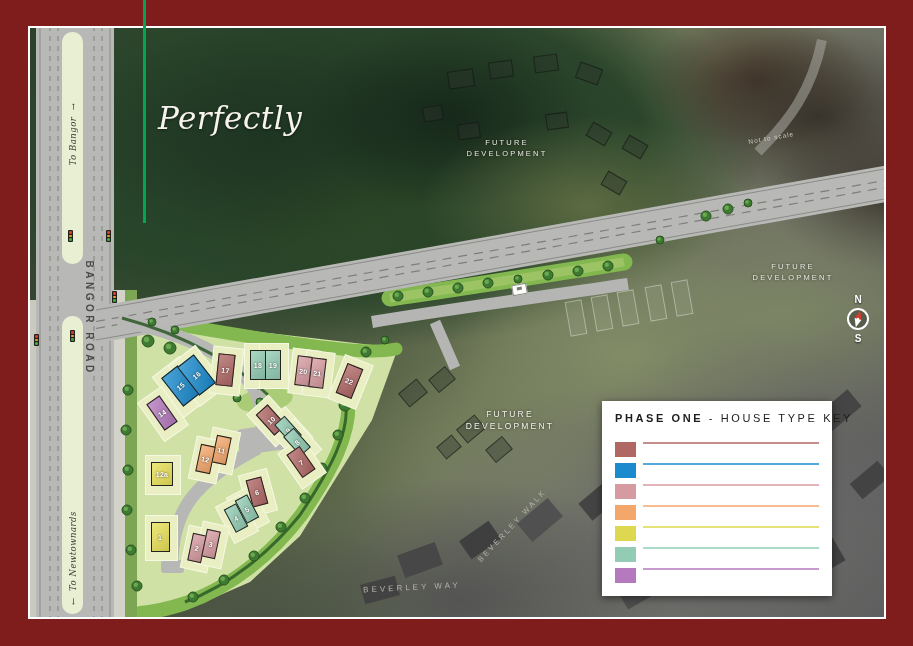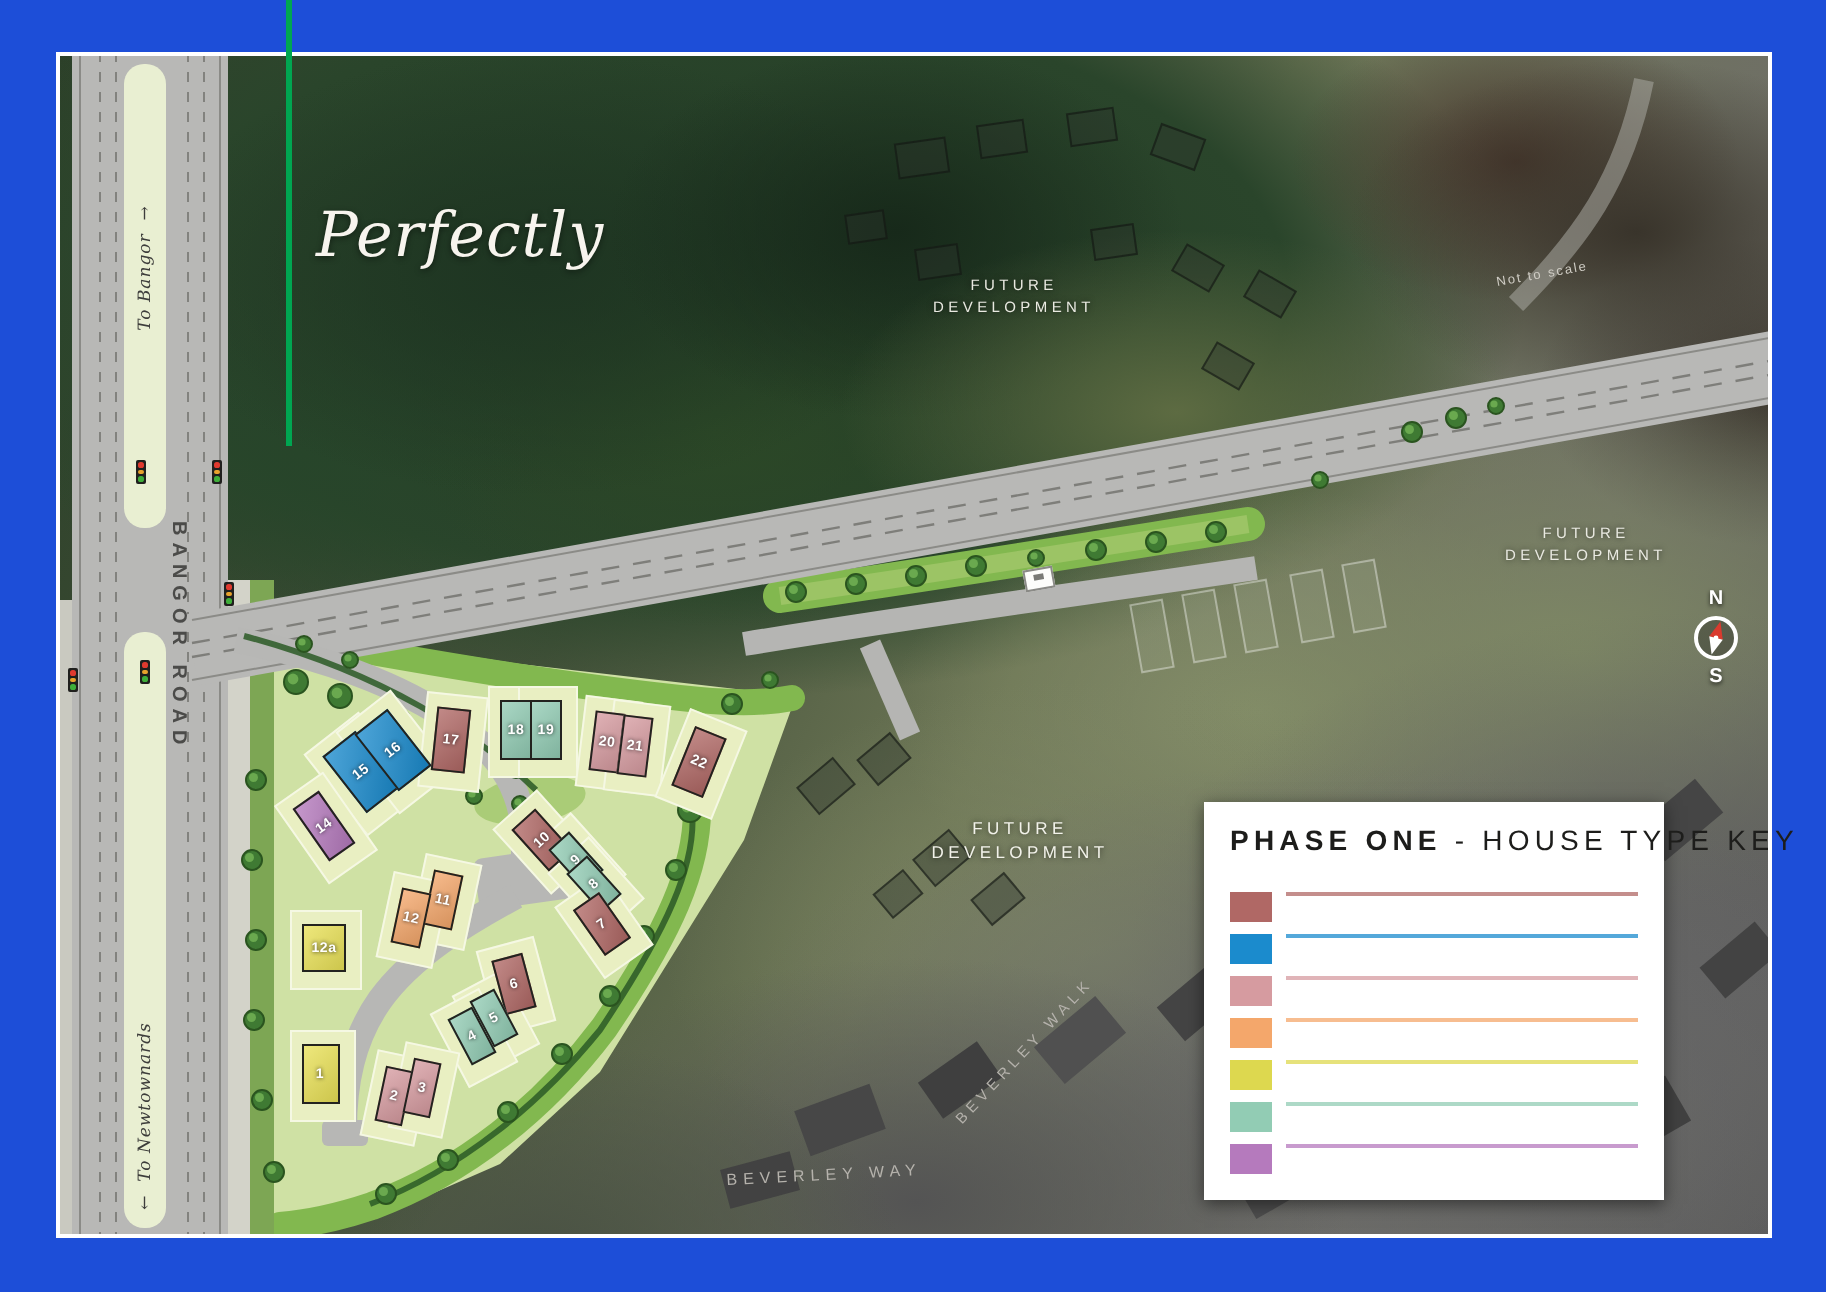--- a/index.html
+++ b/index.html
@@ -1,17 +1,17 @@
 <!DOCTYPE html>
 <html><head>
 <meta charset="utf-8">
 <style>
   html,body{margin:0;padding:0;background:#403f3d;}
   body{width:913px;height:646px;overflow:hidden;font-family:"Liberation Sans",sans-serif;position:relative;}
-  .stage{position:absolute;inset:0;background:#1d4ed8;}
+  .stage{position:absolute;inset:0;background:#7f1d1d;}
   
   .map{position:absolute;left:28px;top:26px;width:858px;height:593px;overflow:hidden;
     background-color:#56613f;
     background-image:
       radial-gradient(ellipse 150px 90px at 95px 555px, #42513a 0%, rgba(66,81,58,0) 70%),
       radial-gradient(ellipse 260px 150px at 240px 600px, #4a5244 0%, rgba(74,82,68,0) 70%),
       radial-gradient(ellipse 300px 170px at 430px 575px, #545454 0%, rgba(84,84,84,0) 72%),
       radial-gradient(ellipse 420px 220px at 640px 520px, #6b6b6b 0%, rgba(107,107,107,0) 75%),
       radial-gradient(ellipse 380px 240px at 820px 460px, #616161 0%, rgba(97,97,97,0) 75%),
       radial-gradient(ellipse 300px 190px at 520px 450px, #7d8663 0%, rgba(125,134,99,0) 72%),
@@ -64,21 +64,21 @@
     text-shadow:0 0 2px rgba(0,0,0,.8);}
   
   .ghost{position:absolute;background:rgba(45,52,44,.38);border:1px solid rgba(15,18,14,.55);z-index:2;}
   
   .sign{position:absolute;left:484px;top:258px;width:13px;height:9px;background:#fdfdfb;
     border:1px solid #8a8a86;z-index:6;transform:rotate(-10deg);}
   .sign i{display:block;width:5px;height:3px;background:#7a7a76;margin:2px auto;}
   
   .legend{position:absolute;left:602px;top:401px;width:230px;z-index:10;background:#ffffff;
     box-shadow:0 2px 8px rgba(0,0,0,.5);padding:11px 13px 9px 13px;box-sizing:border-box;}
-  .legend-title{font-size:14px;color:#1d1d1b;letter-spacing:2.6px;margin-bottom:16px;white-space:nowrap;}
+  .legend-title{font-size:11px;color:#1d1d1b;letter-spacing:2.6px;margin-bottom:16px;white-space:nowrap;}
   .legend-title b{font-weight:bold;}
   .lrow{display:flex;gap:7px;margin-bottom:4px;}
   .swatch{width:21px;height:15px;flex:0 0 auto;margin-top:2px;}
   .lbody{flex:1;min-width:0;}
   .l1{white-space:nowrap;line-height:1.1;}
   .l1 .pfx{font-size:6.8px;color:#3a3a38;letter-spacing:.4px;}
   .l1 .nm{font-size:9.3px;font-weight:bold;color:#262624;letter-spacing:.2px;}
   .l1 .st{font-size:5.6px;color:#55534f;}
   .l2{font-size:5.2px;color:#4c4a46;margin-top:1.5px;white-space:nowrap;}
   .rule{height:1.4px;margin-top:2.4px;opacity:.75;}

